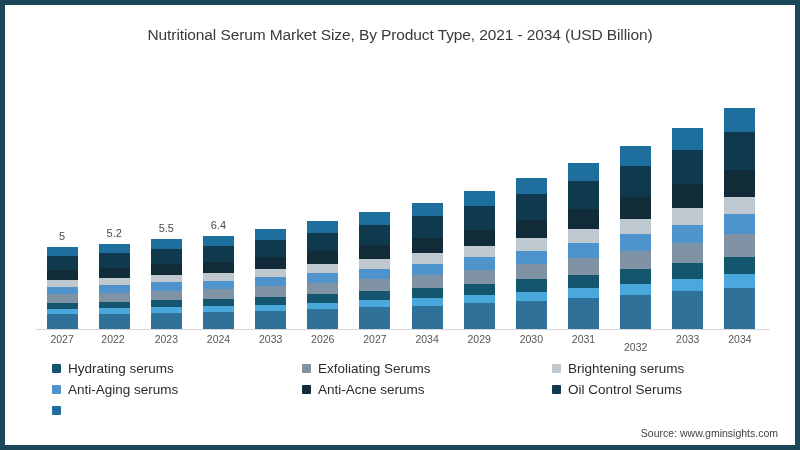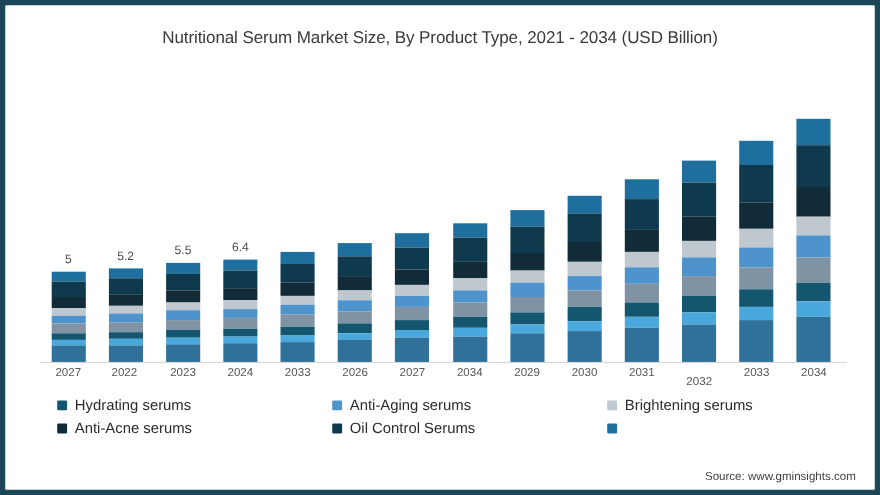--- a/index.html
+++ b/index.html
@@ -331,28 +331,32 @@
       <div class="xtick" style="left: 651.786px; top: 0px;">2033</div>
       <div class="xtick" style="left: 703.929px; top: 0px;">2034</div>
     </div>
 
   <div class="legend" id="legend">
       <div class="legend-item">
         <span class="legend-swatch" style="background: rgb(19, 86, 110);"></span>
         <span class="legend-text">Hydrating serums</span>
       </div>
       <div class="legend-item">
+        <span class="legend-swatch" style="background: rgb(127, 147, 165);"></span>
+        <span class="legend-text">Exfoliating Serums</span>
+      </div>
+      <div class="legend-item">
+        <span class="legend-swatch" style="background: rgb(192, 200, 207);"></span>
+        <span class="legend-text">Brightening serums</span>
+      </div>
+      <div class="legend-item">
         <span class="legend-swatch" style="background: rgb(79, 147, 205);"></span>
         <span class="legend-text">Anti-Aging serums</span>
       </div>
       <div class="legend-item">
-        <span class="legend-swatch" style="background: rgb(192, 200, 207);"></span>
-        <span class="legend-text">Brightening serums</span>
-      </div>
-      <div class="legend-item">
         <span class="legend-swatch" style="background: rgb(17, 43, 56);"></span>
         <span class="legend-text">Anti-Acne serums</span>
       </div>
       <div class="legend-item">
         <span class="legend-swatch" style="background: rgb(15, 58, 77);"></span>
         <span class="legend-text">Oil Control Serums</span>
       </div>
       <div class="legend-item">
         <span class="legend-swatch" style="background: rgb(31, 111, 158);"></span>
       </div>

